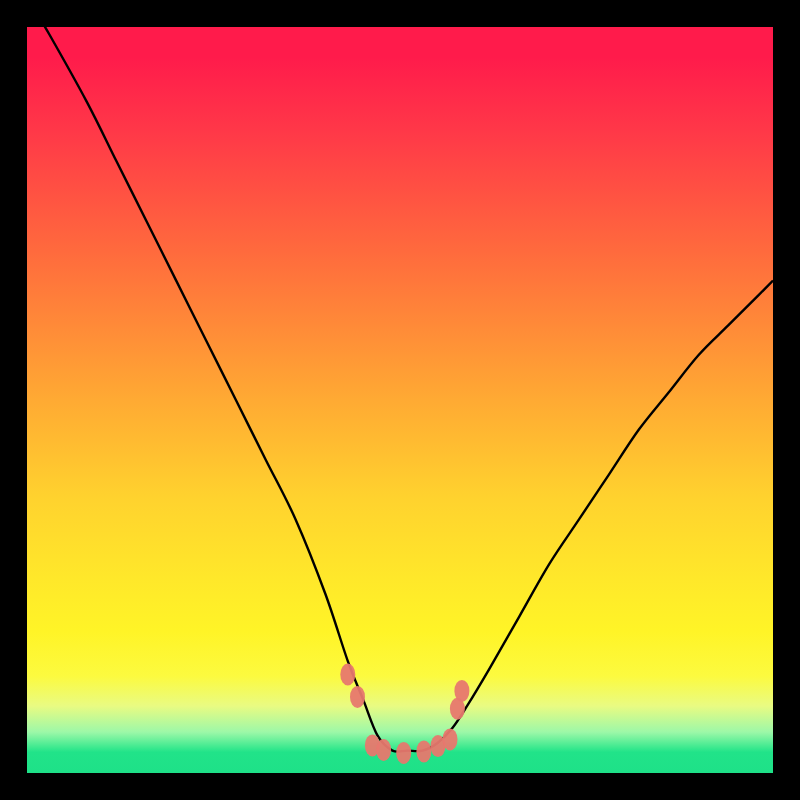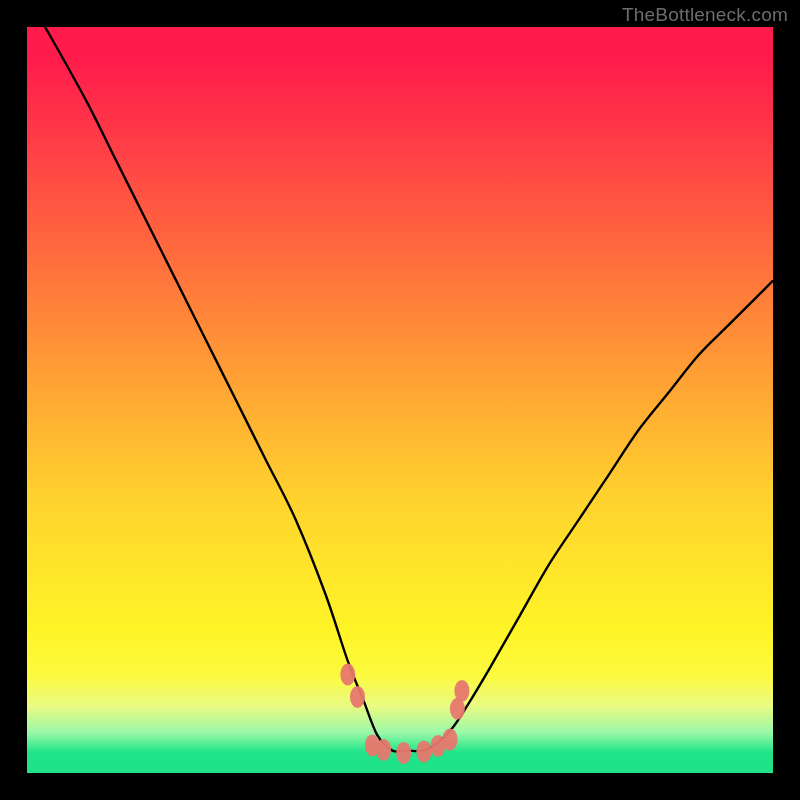--- a/index.html
+++ b/index.html
@@ -65,21 +65,20 @@
   }
   .marker {
     fill: #e7786e;
     opacity: 0.95;
   }
 </style>
 </head>
 <body>
 
 <div class="frame">
-  <div class="watermark">TheBottleneck.com</div>
 
   <div class="plot-area">
     <div class="gradient"></div>
 
     <svg class="curve" viewBox="0 0 746 746" preserveAspectRatio="none">
       <g>
         <path id="curve-path" fill="none" stroke="#000" stroke-width="2.4" d="M 0.0 -29.8 C 3.7 -23.6, 12.4 -9.9, 22.4 7.5 C 32.3 24.9, 48.5 53.5, 59.7 74.6 C 70.9 95.7, 79.6 114.4, 89.5 134.3 C 99.5 154.2, 109.4 174.1, 119.4 194.0 C 129.3 213.9, 139.3 233.7, 149.2 253.6 C 159.1 273.5, 169.1 293.4, 179.0 313.3 C 189.0 333.2, 198.9 353.1, 208.9 373.0 C 218.8 392.9, 228.8 412.8, 238.7 432.7 C 248.7 452.6, 258.6 470.0, 268.6 492.4 C 278.5 514.7, 289.7 543.3, 298.4 567.0 C 307.1 590.6, 314.6 616.7, 320.8 634.1 C 327.0 651.5, 330.7 659.0, 335.7 671.4 C 340.7 683.8, 345.6 700.0, 350.6 708.7 C 355.6 717.4, 360.6 721.1, 365.5 723.6 C 370.5 726.1, 375.5 723.6, 380.5 723.6 C 385.4 723.6, 390.4 724.9, 395.4 723.6 C 400.4 722.4, 405.3 719.9, 410.3 716.2 C 415.3 712.4, 420.2 707.5, 425.2 701.2 C 430.2 695.0, 433.9 688.8, 440.1 678.9 C 446.4 668.9, 453.8 656.5, 462.5 641.6 C 471.2 626.6, 482.4 606.7, 492.4 589.3 C 502.3 571.9, 512.3 553.3, 522.2 537.1 C 532.1 521.0, 542.1 507.3, 552.0 492.4 C 562.0 477.4, 571.9 462.5, 581.9 447.6 C 591.8 432.7, 601.8 416.5, 611.7 402.8 C 621.7 389.2, 631.6 378.0, 641.6 365.5 C 651.5 353.1, 661.5 339.4, 671.4 328.2 C 681.3 317.0, 691.3 308.3, 701.2 298.4 C 711.2 288.5, 723.6 276.0, 731.1 268.6 C 738.5 261.1, 743.5 256.1, 746.0 253.6"></path>
       </g>
       <g id="marker-layer">
           <ellipse cx="320.8" cy="647.5" rx="7.5" ry="11" class="marker"></ellipse>

